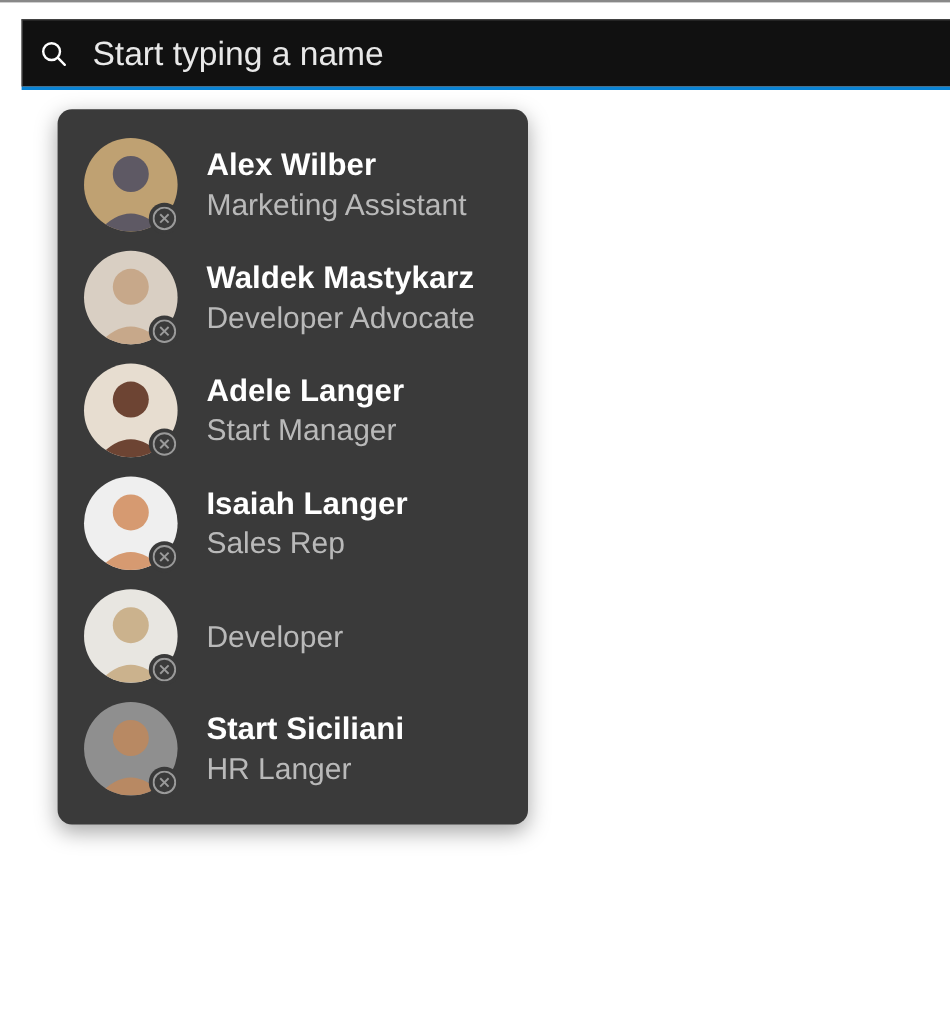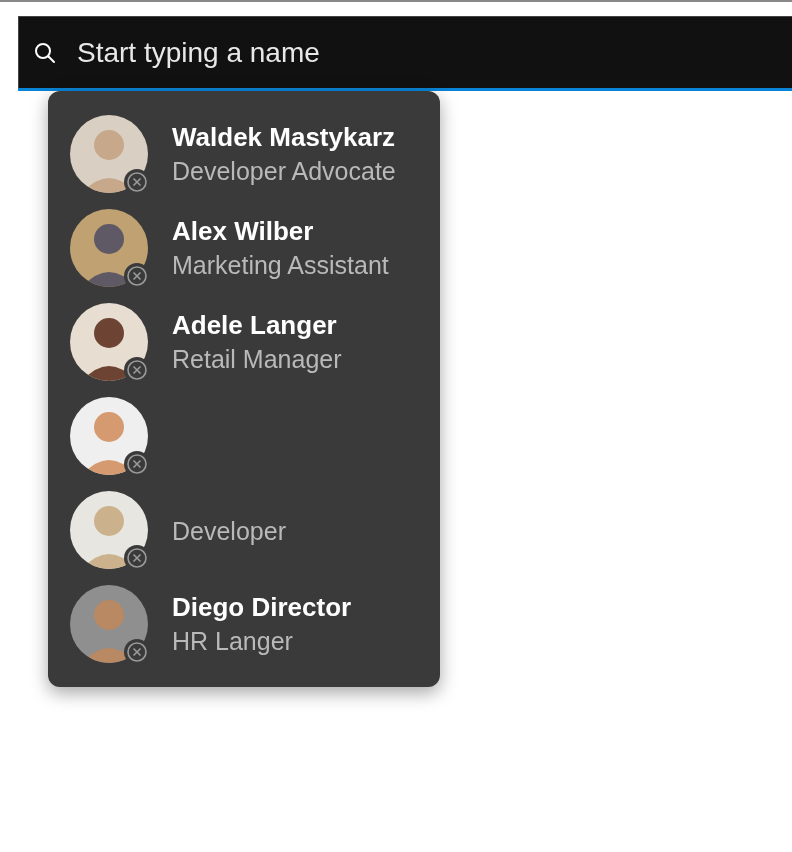--- a/index.html
+++ b/index.html
@@ -12,21 +12,21 @@
     font-family: "Segoe UI", -apple-system, BlinkMacSystemFont, sans-serif;
     overflow: hidden;
   }
   .top-border {
     height: 2px;
     background: #888;
   }
   .search-bar {
     position: relative;
     margin: 14px 0 0 18px;
-    height: 72px;
+    height: 56px;
     background: #111;
     border: 1px solid #444;
     border-bottom: none;
     display: flex;
     align-items: center;
     padding: 0 12px;
     width: 775px;
   }
   .search-bar .icon-slot {
     width: 28px;
@@ -132,20 +132,42 @@
     </svg>
   </span>
   <input class="search-input" type="text" placeholder="Start typing a name" style="">
 </div>
 <div class="search-underline"></div>
 
 <div class="dropdown">
 
   <div class="person">
     <div class="avatar-wrap">
+      <div class="avatar" style="background:#bfa172">
+        <svg width="78" height="78" viewBox="0 0 78 78">
+            <circle cx="39" cy="30" r="15" fill="#5e5964"></circle>
+            <path d="M12 78 Q39 48 66 78 Z" fill="#5e5964"></path>
+          </svg>
+      </div>
+      <span class="badge">
+        <svg width="20" height="20" viewBox="0 0 20 20">
+            <circle cx="10" cy="10" r="9" fill="none" stroke="#9a9a9a" stroke-width="1.6"></circle>
+            <line x1="6.5" y1="6.5" x2="13.5" y2="13.5" stroke="#9a9a9a" stroke-width="1.6"></line>
+            <line x1="13.5" y1="6.5" x2="6.5" y2="13.5" stroke="#9a9a9a" stroke-width="1.6"></line>
+          </svg>
+      </span>
+    </div>
+    <div class="info">
+      <span class="name">Alex Wilber</span>
+      <span class="title">Marketing Assistant</span>
+    </div>
+  </div>
+
+  <div class="person">
+    <div class="avatar-wrap">
       <div class="avatar" style="background:#d9cfc3">
         <svg width="78" height="78" viewBox="0 0 78 78">
             <circle cx="39" cy="30" r="15" fill="#c7a88a"></circle>
             <path d="M12 78 Q39 48 66 78 Z" fill="#c7a88a"></path>
           </svg>
       </div>
       <span class="badge">
         <svg width="20" height="20" viewBox="0 0 20 20">
             <circle cx="10" cy="10" r="9" fill="none" stroke="#9a9a9a" stroke-width="1.6"></circle>
             <line x1="6.5" y1="6.5" x2="13.5" y2="13.5" stroke="#9a9a9a" stroke-width="1.6"></line>
@@ -154,78 +176,60 @@
       </span>
     </div>
     <div class="info">
       <span class="name">Waldek Mastykarz</span>
       <span class="title">Developer Advocate</span>
     </div>
   </div>
 
   <div class="person">
     <div class="avatar-wrap">
-      <div class="avatar" style="background:#bfa172">
-        <svg width="78" height="78" viewBox="0 0 78 78">
-            <circle cx="39" cy="30" r="15" fill="#5e5964"></circle>
-            <path d="M12 78 Q39 48 66 78 Z" fill="#5e5964"></path>
-          </svg>
-      </div>
-      <span class="badge">
-        <svg width="20" height="20" viewBox="0 0 20 20">
-            <circle cx="10" cy="10" r="9" fill="none" stroke="#9a9a9a" stroke-width="1.6"></circle>
-            <line x1="6.5" y1="6.5" x2="13.5" y2="13.5" stroke="#9a9a9a" stroke-width="1.6"></line>
-            <line x1="13.5" y1="6.5" x2="6.5" y2="13.5" stroke="#9a9a9a" stroke-width="1.6"></line>
-          </svg>
-      </span>
-    </div>
-    <div class="info">
-      <span class="name">Alex Wilber</span>
-      <span class="title">Marketing Assistant</span>
-    </div>
-  </div>
-
-  <div class="person">
-    <div class="avatar-wrap">
       <div class="avatar" style="background:#e7ddd0">
         <svg width="78" height="78" viewBox="0 0 78 78">
             <circle cx="39" cy="30" r="15" fill="#6d4433"></circle>
             <path d="M12 78 Q39 48 66 78 Z" fill="#6d4433"></path>
           </svg>
       </div>
       <span class="badge">
         <svg width="20" height="20" viewBox="0 0 20 20">
             <circle cx="10" cy="10" r="9" fill="none" stroke="#9a9a9a" stroke-width="1.6"></circle>
             <line x1="6.5" y1="6.5" x2="13.5" y2="13.5" stroke="#9a9a9a" stroke-width="1.6"></line>
             <line x1="13.5" y1="6.5" x2="6.5" y2="13.5" stroke="#9a9a9a" stroke-width="1.6"></line>
           </svg>
       </span>
     </div>
     <div class="info">
       <span class="name">Adele Langer</span>
-      <span class="title">Retail Manager</span>
+      <span class="title">Start Manager</span>
     </div>
   </div>
 
   <div class="person">
     <div class="avatar-wrap">
       <div class="avatar" style="background:#efefef">
         <svg width="78" height="78" viewBox="0 0 78 78">
             <circle cx="39" cy="30" r="15" fill="#d69a71"></circle>
             <path d="M12 78 Q39 48 66 78 Z" fill="#d69a71"></path>
           </svg>
       </div>
       <span class="badge">
         <svg width="20" height="20" viewBox="0 0 20 20">
             <circle cx="10" cy="10" r="9" fill="none" stroke="#9a9a9a" stroke-width="1.6"></circle>
             <line x1="6.5" y1="6.5" x2="13.5" y2="13.5" stroke="#9a9a9a" stroke-width="1.6"></line>
             <line x1="13.5" y1="6.5" x2="6.5" y2="13.5" stroke="#9a9a9a" stroke-width="1.6"></line>
           </svg>
       </span>
     </div>
+    <div class="info">
+      <span class="name">Isaiah Langer</span>
+      <span class="title">Sales Rep</span>
+    </div>
   </div>
 
   <div class="person">
     <div class="avatar-wrap">
       <div class="avatar" style="background:#e8e6e1">
         <svg width="78" height="78" viewBox="0 0 78 78">
             <circle cx="39" cy="30" r="15" fill="#cbb28d"></circle>
             <path d="M12 78 Q39 48 66 78 Z" fill="#cbb28d"></path>
           </svg>
       </div>
@@ -252,18 +256,18 @@
       </div>
       <span class="badge">
         <svg width="20" height="20" viewBox="0 0 20 20">
             <circle cx="10" cy="10" r="9" fill="none" stroke="#9a9a9a" stroke-width="1.6"></circle>
             <line x1="6.5" y1="6.5" x2="13.5" y2="13.5" stroke="#9a9a9a" stroke-width="1.6"></line>
             <line x1="13.5" y1="6.5" x2="6.5" y2="13.5" stroke="#9a9a9a" stroke-width="1.6"></line>
           </svg>
       </span>
     </div>
     <div class="info">
-      <span class="name">Diego Director</span>
+      <span class="name">Start Siciliani</span>
       <span class="title">HR Langer</span>
     </div>
   </div>
 
 </div>
 
 </body></html>

